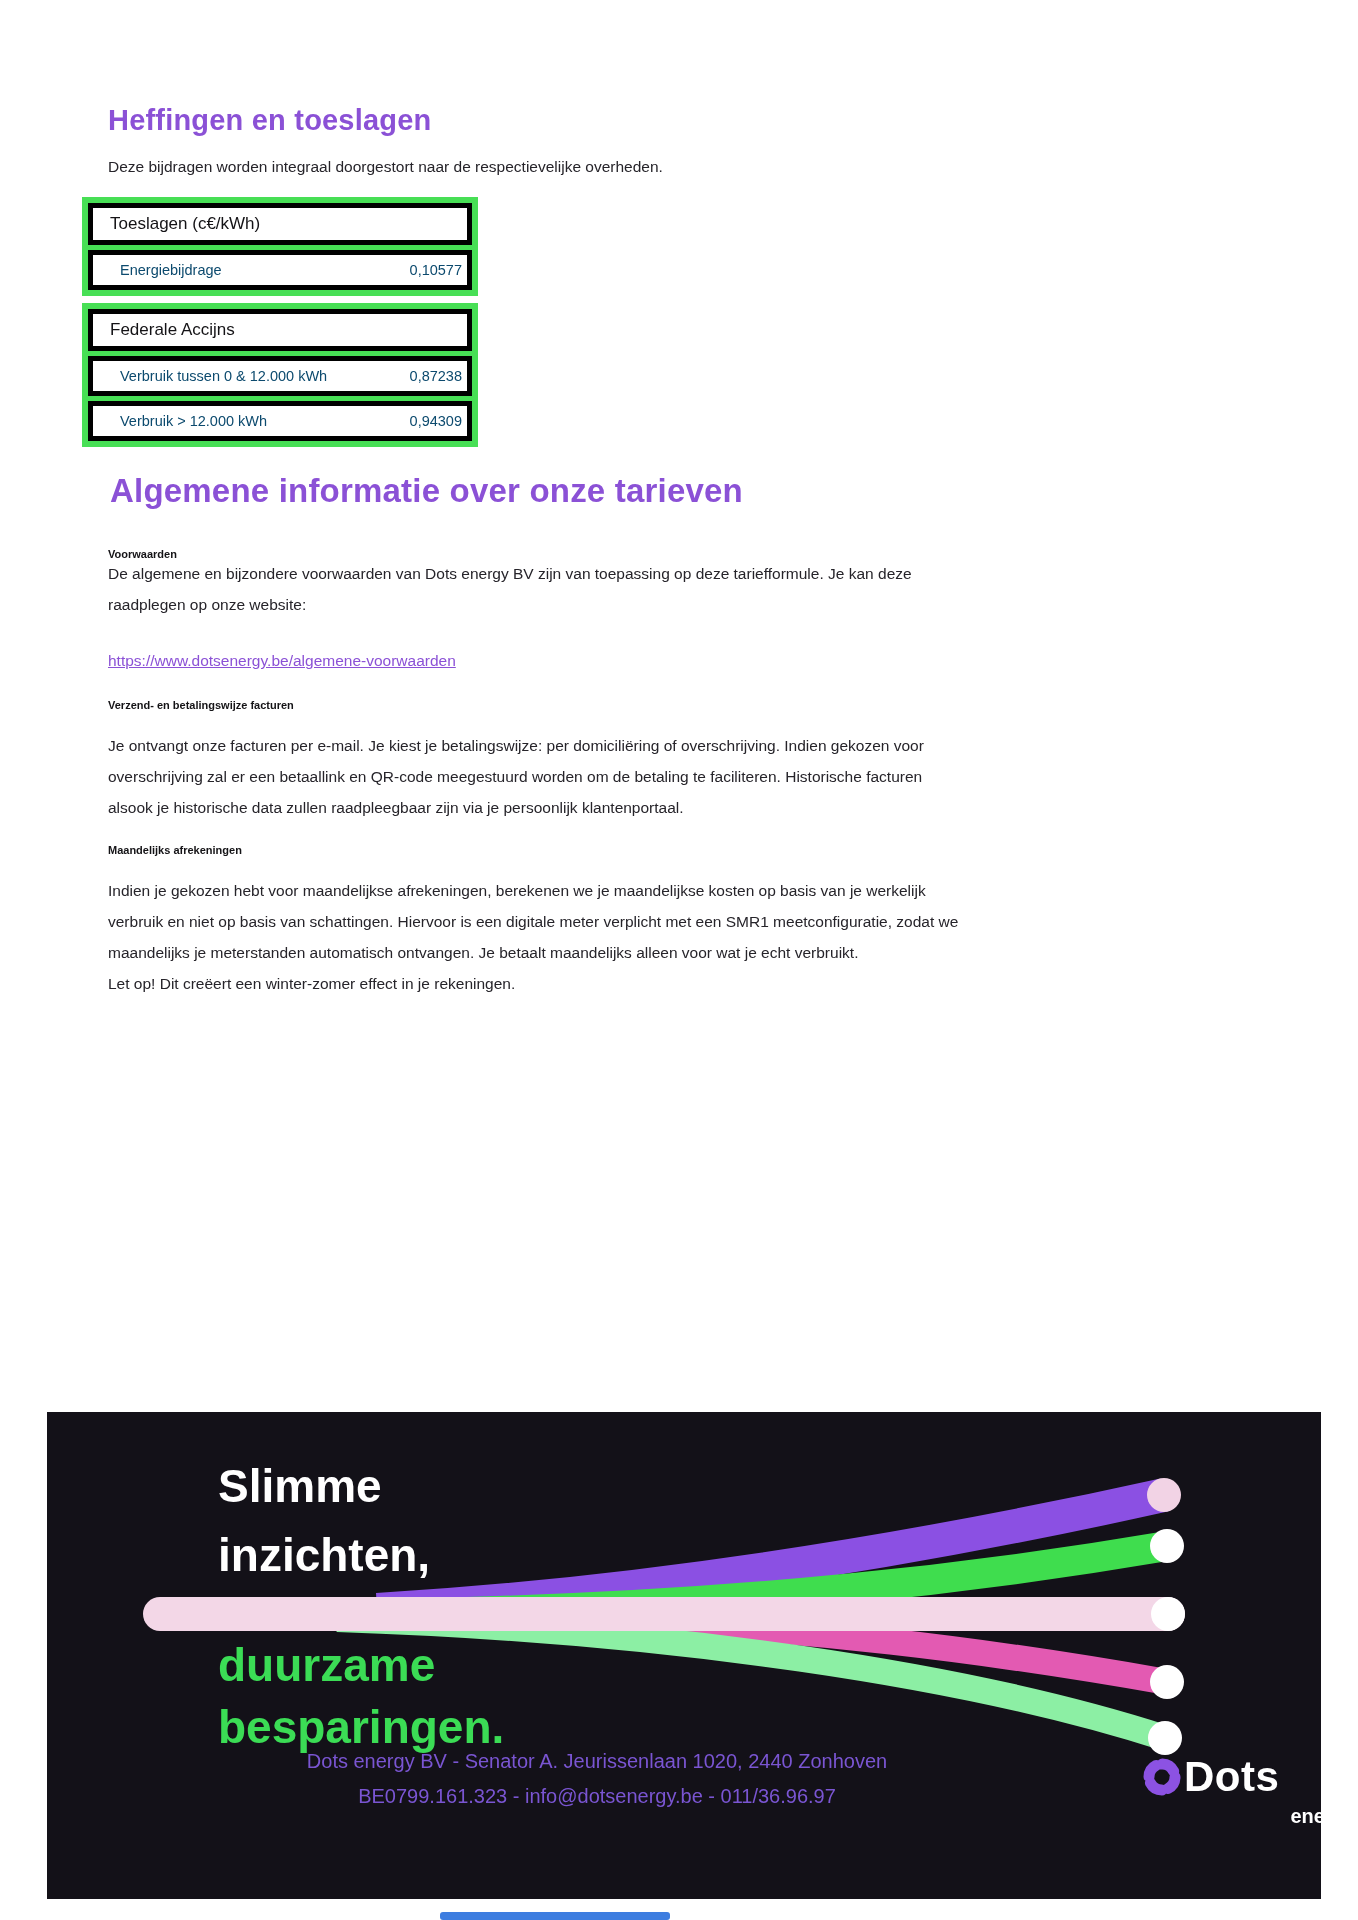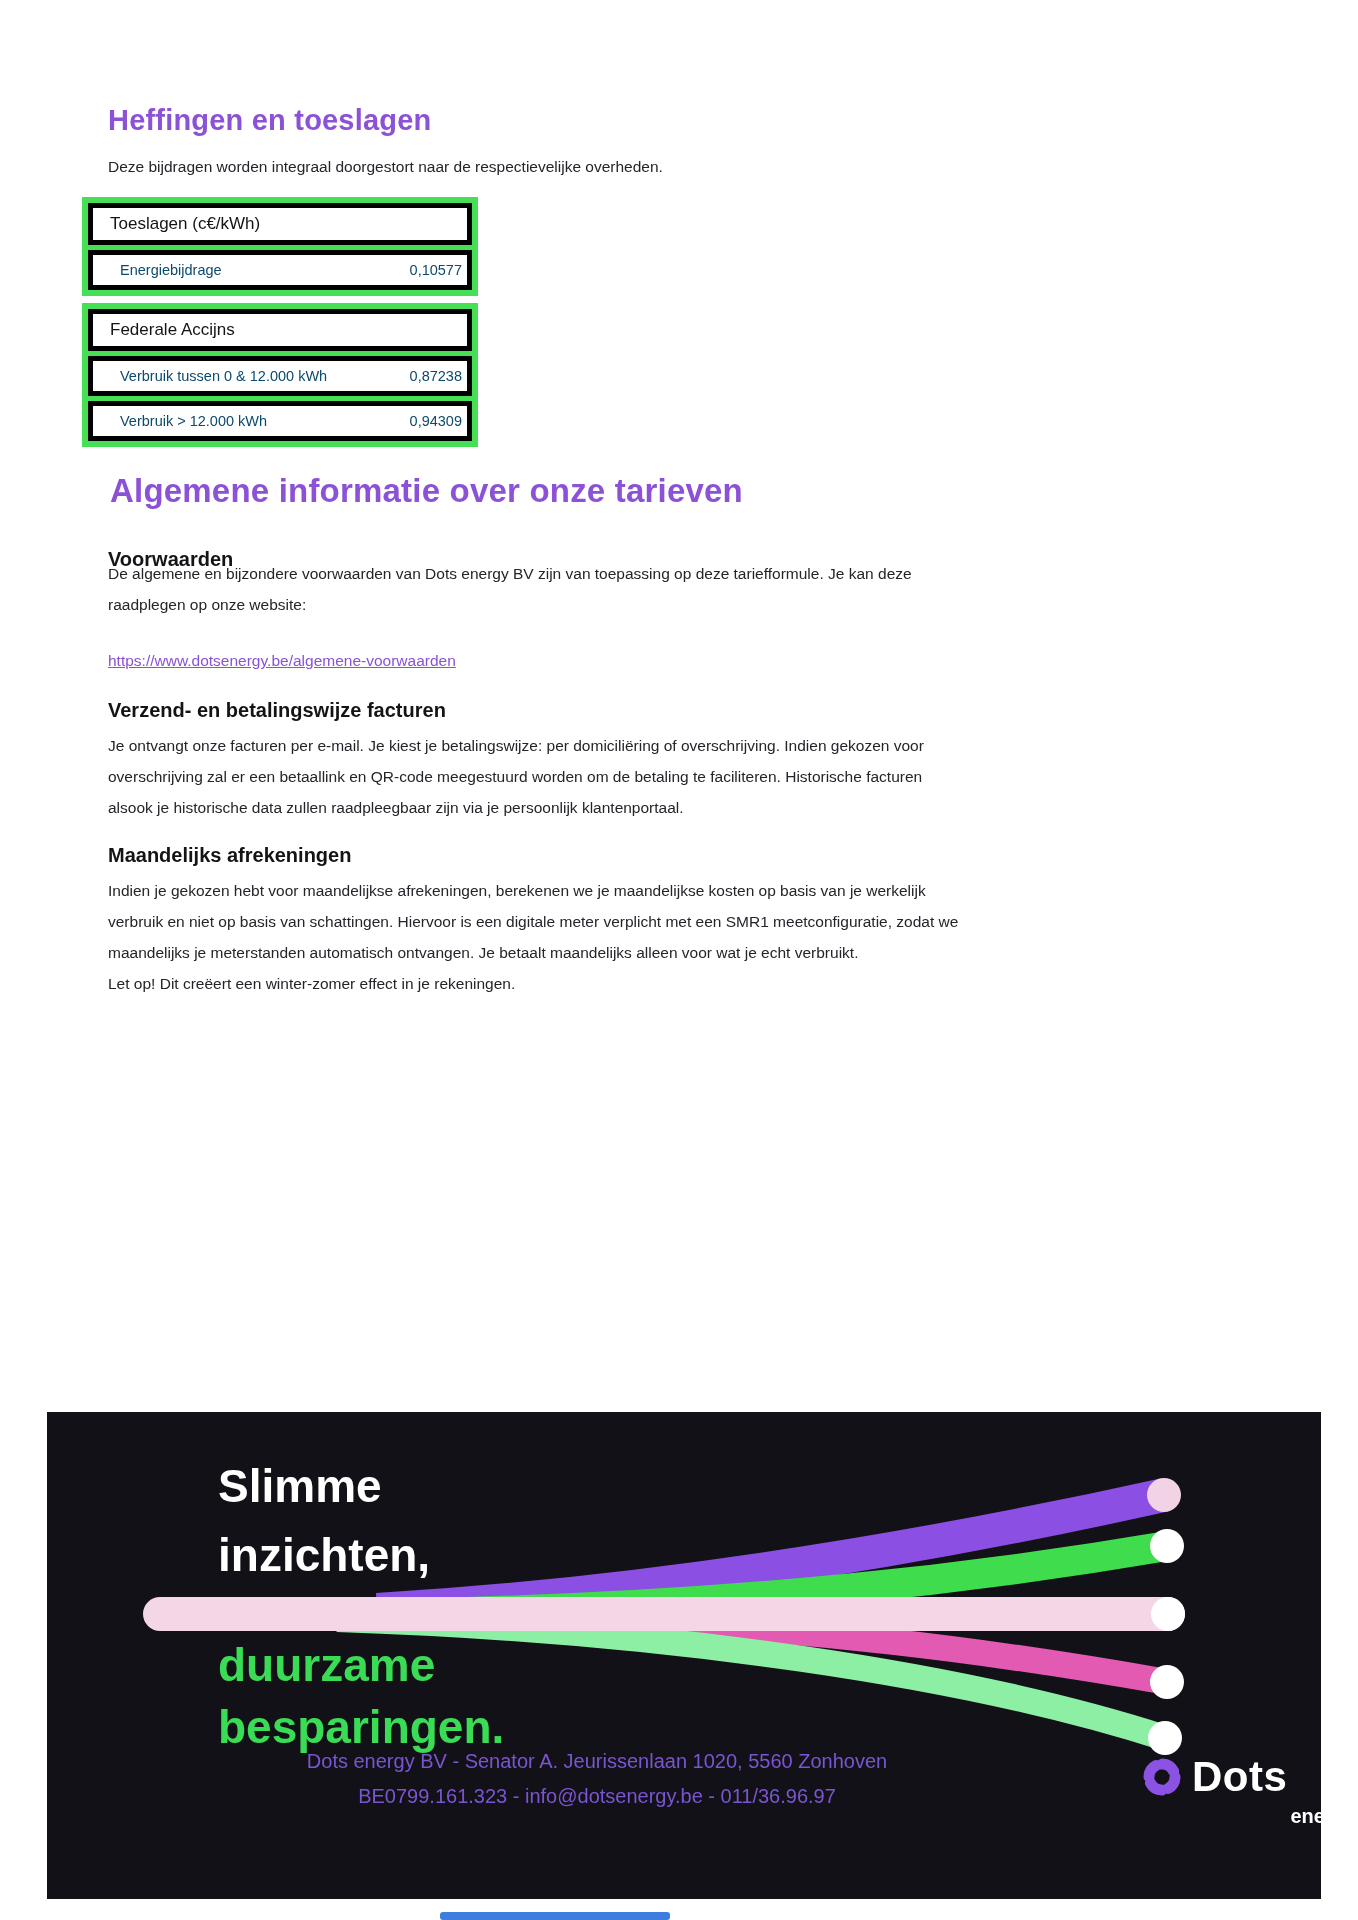--- a/index.html
+++ b/index.html
@@ -1,38 +1,38 @@
 <!DOCTYPE html>
 <html><head>
 <meta charset="utf-8">
 <style>
   html,body{margin:0;padding:0;background:#ffffff;}
   body{width:1358px;height:1920px;position:relative;font-family:"Liberation Sans",sans-serif;color:#1c1b1f;overflow:hidden;}
   .abs{position:absolute;}
 
   
   .h1{font-size:29px;font-weight:700;color:#8b51d6;letter-spacing:.2px;}
-  .h3{font-size:20px;font-weight:700;color:#141316;}
+  .h3{font-size:11px;font-weight:700;color:#141316;}
   .body-text{font-size:15.5px;line-height:31px;color:#26242a;}
   .intro{font-size:15.5px;color:#26242a;}
   .link{font-size:15.5px;color:#8b51d6;text-decoration:underline;cursor:pointer;}
 
   
   .gtable{background:#47df55;padding:6px;width:384px;}
   .gtable .row{background:#ffffff;border:5px solid #000000;display:flex;align-items:center;}
   .gtable .row + .row{margin-top:5px;}
   .gtable .head{height:32px;font-size:17px;padding-left:17px;color:#141316;}
   .gtable .data{height:30px;font-size:14.5px;justify-content:space-between;padding-left:27px;padding-right:5px;color:#0c4a6e;}
 
   
   .banner{left:47px;top:1412px;width:1274px;height:487px;background:#131118;}
   .banner .headline-white{left:171px;top:40px;font-size:46px;line-height:69px;font-weight:700;color:#ffffff;}
   .banner .headline-green{left:171px;top:222px;font-size:46px;line-height:62px;font-weight:700;color:#3bdc55;}
   .banner .contact{left:0;width:1100px;text-align:center;font-size:20px;color:#7a55d2;}
-  .banner .logo-row{left:1093px;top:341px;display:flex;align-items:center;gap:8px;justify-content:center;}
+  .banner .logo-row{left:1093px;top:341px;display:flex;align-items:center;justify-content:center;}
   .banner .logo-name{font-size:42px;font-weight:700;color:#ffffff;letter-spacing:.5px;}
   .banner .logo-sub{left:1093px;top:393px;width:216px;text-align:right;font-size:20px;font-weight:700;color:#ffffff;}
 
   .blue-strip{left:440px;top:1912px;width:230px;height:8px;background:#3d7de0;border-radius:3px;}
 </style>
 </head>
 <body>
 
 <div class="abs h1" style="left:108px;top:104px;">Heffingen en toeslagen</div>
 <div class="abs intro" style="left:108px;top:158px;">Deze bijdragen worden integraal doorgestort naar de respectievelijke overheden.</div>
@@ -102,21 +102,21 @@
 
   <div class="abs headline-white">
     <div>Slimme</div>
     <div>inzichten,</div>
   </div>
   <div class="abs headline-green">
     <div>duurzame</div>
     <div>besparingen.</div>
   </div>
 
-  <div class="abs contact" style="top:338px;">Dots energy BV - Senator A. Jeurissenlaan 1020, 5560 Zonhoven</div>
+  <div class="abs contact" style="top:338px;">Dots energy BV - Senator A. Jeurissenlaan 1020, 2440 Zonhoven</div>
   <div class="abs contact" style="top:373px;">BE0799.161.323 - info@dotsenergy.be - 011/36.96.97</div>
 
   <div class="abs logo-row">
     <svg width="44" height="44" viewBox="0 0 44 44">
       <circle cx="22" cy="22" r="13" fill="none" stroke="#8c52e3" stroke-width="11" stroke-dasharray="14 6.4" stroke-linecap="round"></circle>
     </svg>
     <span class="logo-name">Dots</span>
   </div>
   <div class="abs logo-sub">energy</div>
 </div>

